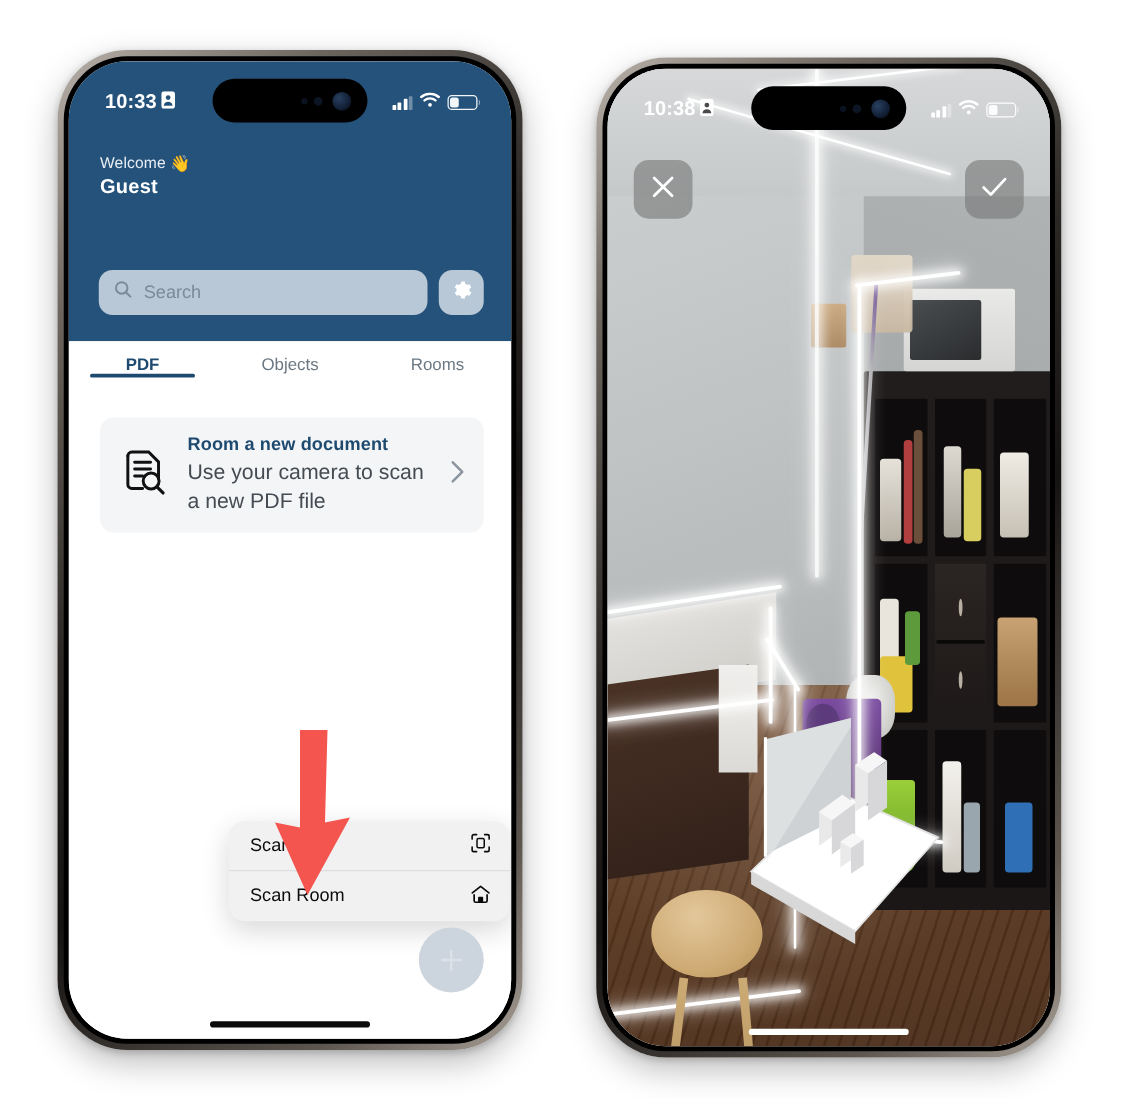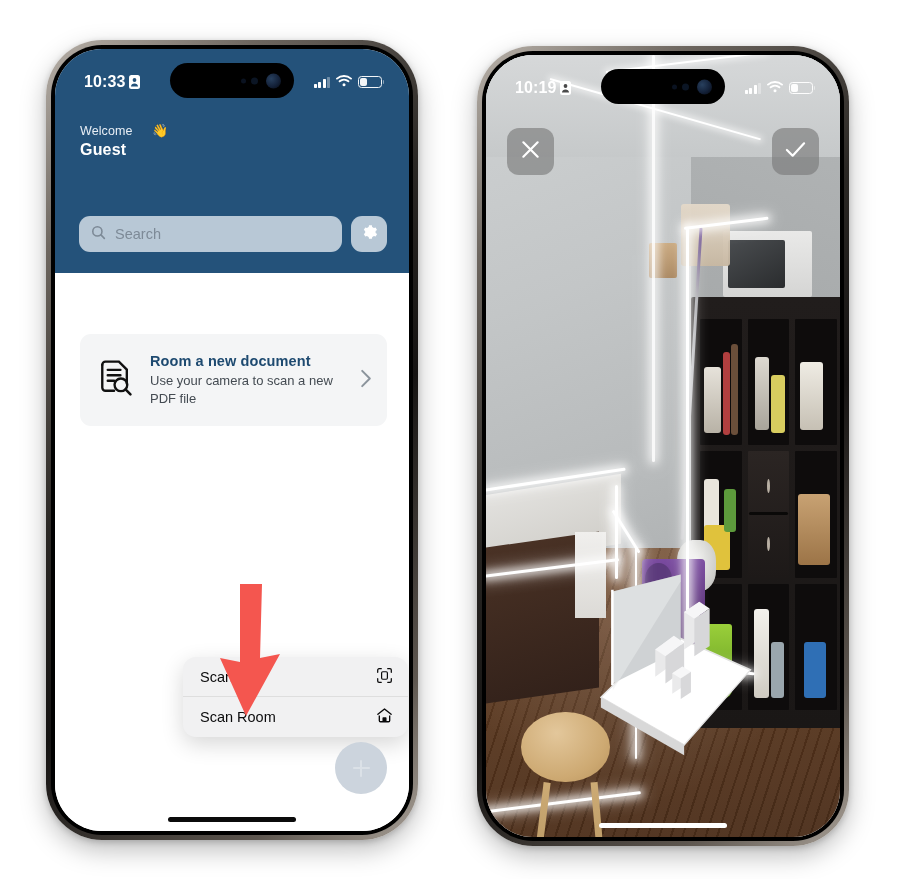--- a/index.html
+++ b/index.html
@@ -49,21 +49,21 @@
     position:absolute; right:48px; top:50%; transform:translateY(-50%);
     width:5px; height:5px; border-radius:50%; background:#0a1220;
   }
 
   
   .statusbar {
     position:absolute; top:0; left:0; right:0; height:52px;
     display:flex; align-items:center; justify-content:space-between;
     padding:14px 27px 0 29px; z-index:25; pointer-events:none;
   }
-  .sb-left { display:flex; align-items:center; gap:4px; }
+  .sb-left { display:flex; align-items:flex-start; gap:4px; }
   .sb-time { font-size:16px; font-weight:bold; letter-spacing:.1px; }
   .sb-right { display:flex; align-items:center; gap:6px; }
   .bars { display:flex; align-items:flex-end; gap:1.5px; height:11px; }
   .bars i { display:block; width:3px; border-radius:.7px; }
   .bars i:nth-child(1){ height:4px; }
   .bars i:nth-child(2){ height:6px; }
   .bars i:nth-child(3){ height:8.5px; }
   .bars i:nth-child(4){ height:11px; opacity:.35; }
   .batt {
     position:relative; width:24px; height:12px; border-radius:3.5px;
@@ -80,21 +80,21 @@
   .sb-dark { color:#fff; }
 
   
   .app-header {
     position:absolute; top:0; left:0; right:0; height:224px;
     background:#24527a;
   }
   .welcome-wrap { position:absolute; left:25px; top:74px; }
   .welcome-line {
     font-size:12.5px; color:#e8eef5; font-weight:normal;
-    display:flex; align-items:center; gap:20px; letter-spacing:.1px;
+    display:flex; gap:4px; letter-spacing:.1px;
   }
   .wave { font-size:13px; }
   .guest-name {
     font-size:16px; color:#ffffff; font-weight:bold; margin-top:3px; letter-spacing:.2px;
   }
   .search-row {
     position:absolute; left:24px; right:22px; top:167px;
     display:flex; align-items:center; gap:9px;
   }
   .search-box {
@@ -124,21 +124,21 @@
   .content-area {
     position:absolute; top:272px; left:0; right:0; bottom:0; background:#fff;
   }
   .scan-card {
     position:absolute; left:25px; right:22px; top:13px; height:92px;
     background:#f4f5f6; border-radius:11px;
     display:flex; align-items:center; padding:0 15px; gap:15px;
   }
   .scan-card-txt { flex:1; }
   .scan-card-title { font-size:14.5px; font-weight:bold; color:#1e4a70; letter-spacing:.1px; }
-  .scan-card-sub { font-size:13px; color:#444b52; line-height:1.33; margin-top:3px; }
+  .scan-card-sub { font-size:17px; color:#444b52; line-height:1.33; margin-top:3px; }
 
   
   .ctx-menu {
     position:absolute; left:128px; top:336px; width:225px;
     background:#f1f1f2; border-radius:13px; overflow:hidden;
     box-shadow:0 7px 22px rgba(0,0,0,.16);
   }
   .ctx-item {
     height:40px; display:flex; align-items:center; justify-content:space-between;
     padding:0 15px 0 17px; font-size:14.5px; color:#0b0b0c;
@@ -360,20 +360,25 @@
           <div class="gear-btn">
             <span>
               <svg width="18" height="18" viewBox="0 0 20 20">
                   <path fill="#fff" d="M10 6.4a3.6 3.6 0 1 0 0 7.2 3.6 3.6 0 0 0 0-7.2zm0 5.6a2 2 0 1 1 0-4 2 2 0 0 1 0 4z"></path>
                   <path fill="#fff" d="M17.3 11.1a7.6 7.6 0 0 0 0-2.2l1.6-1.2-1.6-2.8-1.9.7a7.4 7.4 0 0 0-1.9-1.1L13.2 2.4h-3.2L9.6 4.5a7.4 7.4 0 0 0-1.9 1.1l-1.9-.7L4.2 7.7l1.6 1.2a7.6 7.6 0 0 0 0 2.2l-1.6 1.2 1.6 2.8 1.9-.7a7.4 7.4 0 0 0 1.9 1.1l.4 2.1h3.2l.4-2.1a7.4 7.4 0 0 0 1.9-1.1l1.9.7 1.6-2.8z"></path>
                 </svg>
             </span>
           </div>
         </div>
 
+        <div class="tabbar">
+          <div class="tab active">PDF</div>
+          <div class="tab">Objects</div>
+          <div class="tab">Rooms</div>
+        </div>
 
         <div class="content-area">
           <div class="scan-card">
             <span>
               <svg width="40" height="40" viewBox="0 0 44 44" fill="none">
                 <path d="M8 7.5A3.5 3.5 0 0 1 11.5 4h14.8L35 12.7V28" stroke="#111" stroke-width="2.6" stroke-linecap="round"></path>
                 <path d="M8 7.5v25A3.5 3.5 0 0 0 11.5 36H21" stroke="#111" stroke-width="2.6" stroke-linecap="round"></path>
                 <path d="M14 13h14M14 19h14M14 25h7" stroke="#111" stroke-width="2.6" stroke-linecap="round"></path>
                 <circle cx="28.5" cy="29.5" r="7" stroke="#111" stroke-width="2.6"></circle>
                 <path d="M33.6 34.6 39 40" stroke="#111" stroke-width="2.8" stroke-linecap="round"></path>
@@ -531,21 +536,21 @@
               <polygon points="98,60 110,56 120,59 108,63" fill="#f7f7f8"></polygon>
               <polygon points="108,63 120,59 120,71 108,75" fill="#d8d8da"></polygon>
             </svg>
           </div>
 
           <div class="edge" style="left:47%; top:0; width:2.2px; height:52%; opacity:.9;"></div>
         </div>
 
         <div class="statusbar sb-dark">
           <div class="sb-left">
-            <span class="sb-time">10:19</span>
+            <span class="sb-time">10:38</span>
             <span class="idglyph">
               <svg width="11" height="14" viewBox="0 0 11 14">
                   <rect x="0" y="0" width="11" height="14" rx="2.5" fill="#fff"></rect>
                   <circle cx="5.5" cy="5" r="1.9" fill="#4a4a4a"></circle>
                   <path d="M2 11.5c0-2 1.6-3.1 3.5-3.1S9 9.5 9 11.5z" fill="#4a4a4a"></path>
                 </svg>
             </span>
           </div>
           <div class="sb-right">
             <span class="bars">

